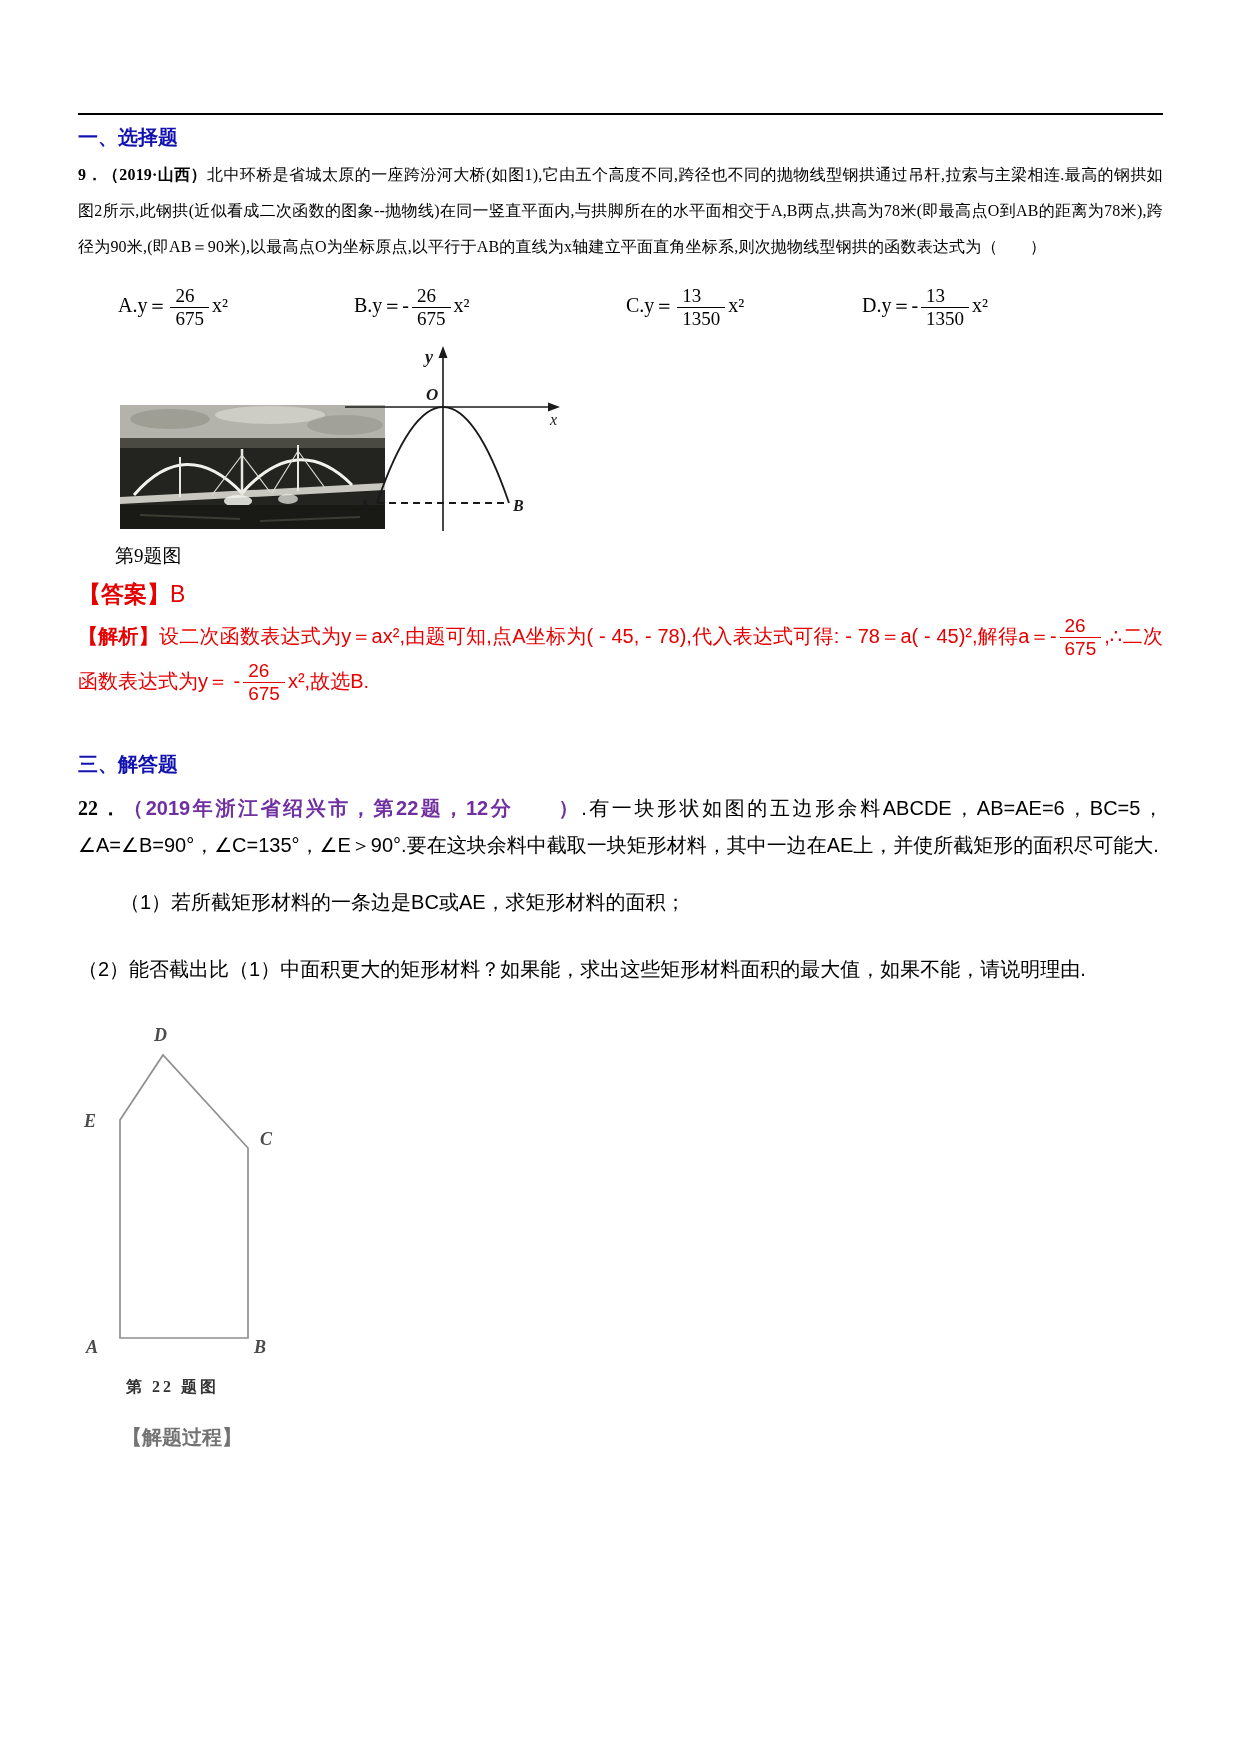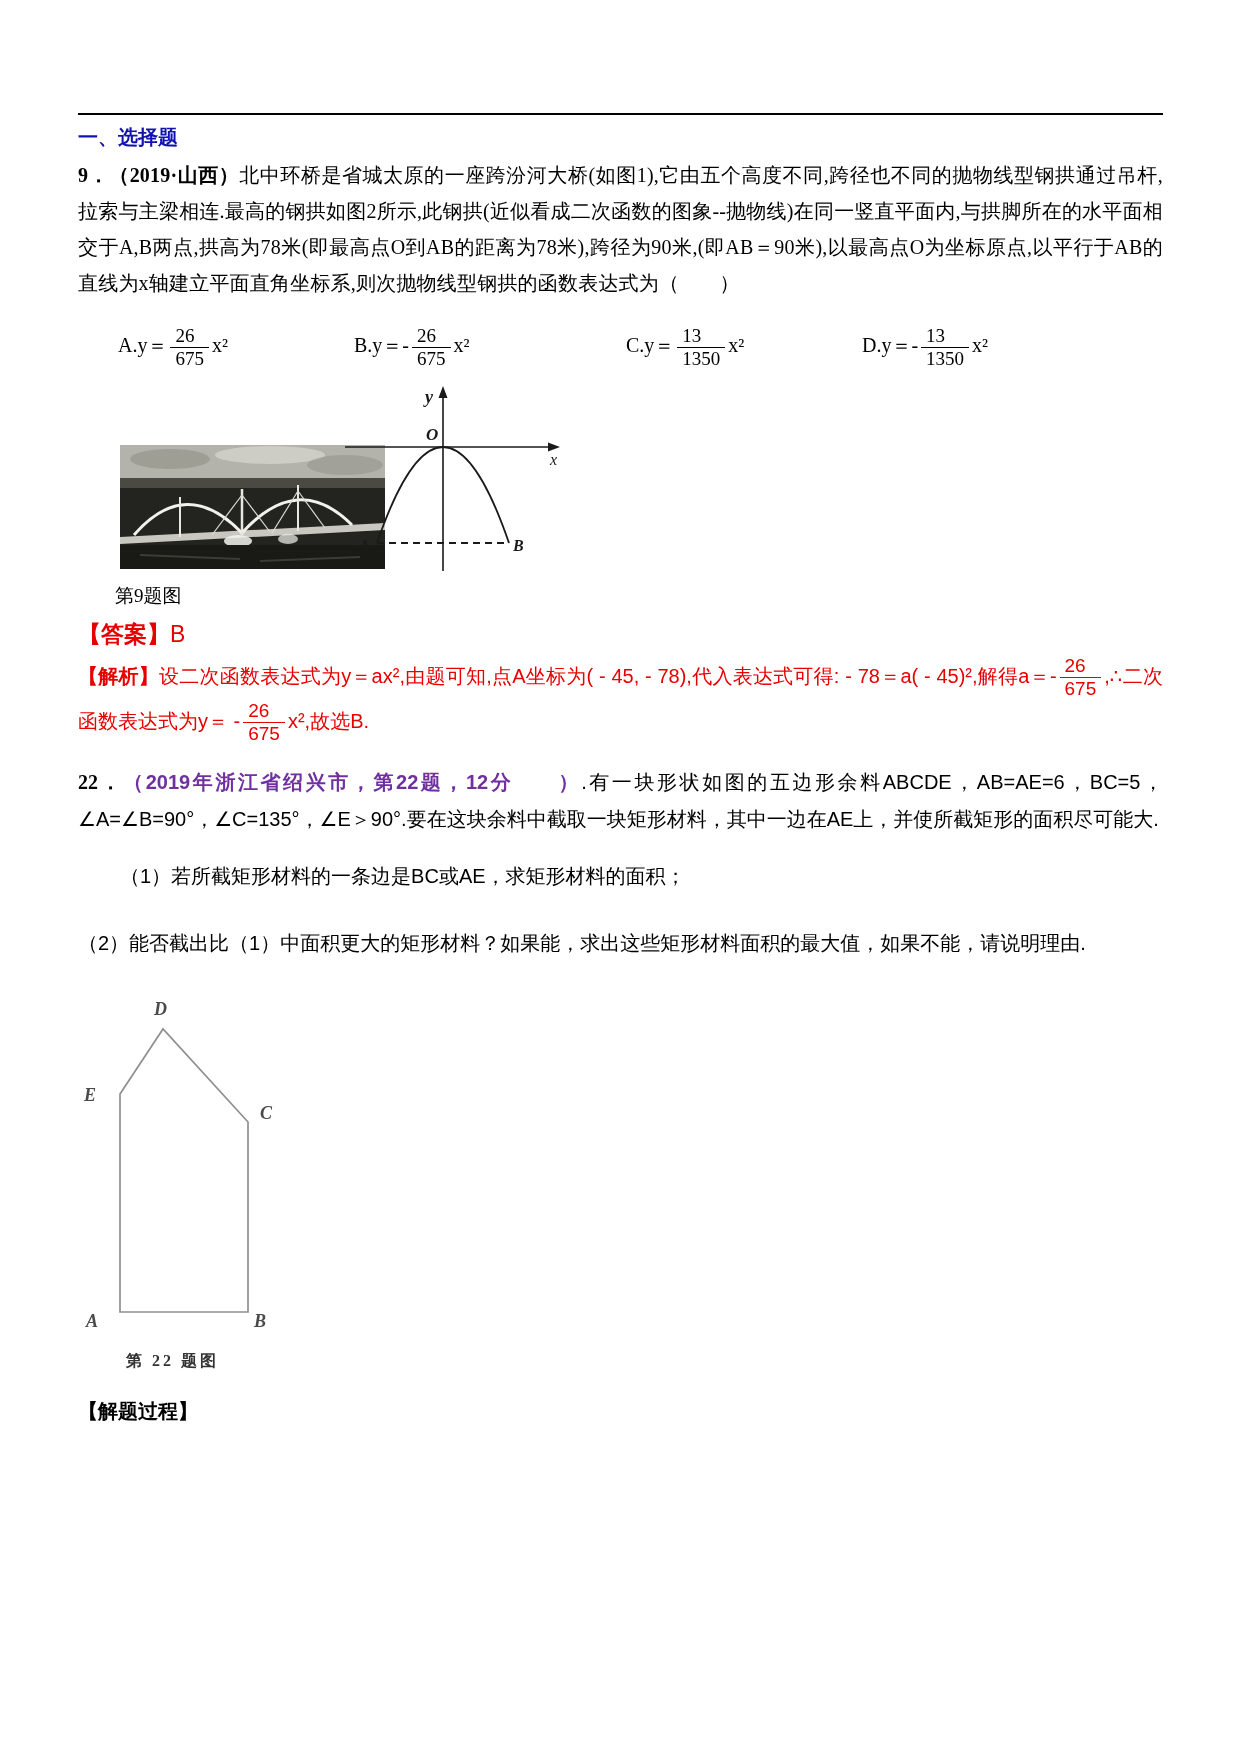--- a/index.html
+++ b/index.html
@@ -13,21 +13,21 @@
   }
   .content{padding:0 78px;}
   .top-rule{margin-top:113px;border-top:2px solid #000;height:0;}
   .sec-header{
     margin-top:8px;
     font-family:"Liberation Sans","DejaVu Sans",sans-serif;
     font-weight:bold;font-size:20px;line-height:28px;
     color:#1212b0;
   }
   .q9-para{
-    margin-top:6px;font-size:20px;line-height:36px;
+    margin-top:6px;font-size:16px;line-height:36px;
     text-align:justify;letter-spacing:0.2px;
   }
   .q9-para .qnum{font-weight:bold;}
   .options-row{position:relative;height:58px;margin-top:2px;font-size:20px;}
   .option{position:absolute;top:4px;white-space:nowrap;}
   .opt-a{left:40px;}
   .opt-b{left:276px;}
   .opt-c{left:548px;}
   .opt-d{left:784px;}
   .frac{display:inline-block;vertical-align:middle;text-align:left;margin:0 3px;font-size:19px;}
@@ -54,22 +54,22 @@
   .q22-para .qnum{font-weight:bold;font-family:"Liberation Serif","DejaVu Serif",serif;}
   .q22-para .src{color:#7030a0;font-weight:bold;}
   .q22-part1{margin-top:6px;font-size:20px;line-height:37px;
     font-family:"Liberation Sans","DejaVu Sans",sans-serif;margin-left:42px;}
   .q22-part2{margin-top:16px;font-size:20px;line-height:56px;text-align:justify;
     font-family:"Liberation Sans","DejaVu Sans",sans-serif;}
   .pent-fig{position:relative;height:348px;margin-top:26px;}
   .pent-fig svg{position:absolute;left:-8px;top:0;}
   .pent-caption{margin-top:6px;margin-left:48px;font-size:16px;letter-spacing:3px;
     color:#333;font-weight:bold;}
-  .process-line{margin-top:24px;font-size:20px;line-height:30px;color:#000000;font-weight:bold;
-    font-family:"Liberation Sans","DejaVu Sans",sans-serif;}
+  .process-line{margin-top:24px;font-size:20px;line-height:30px;color:#737373;font-weight:bold;
+    font-family:"Liberation Sans","DejaVu Sans",sans-serif;margin-left:44px;}
   .axis-label{font-style:italic;font-family:"Liberation Serif","DejaVu Serif",serif;}
 </style>
 </head>
 <body>
 
 <div class="page">
   <div class="content">
 
     <div class="top-rule"></div>
 
@@ -124,20 +124,21 @@
         <text class="axis-label" x="170" y="168" font-size="16" font-weight="bold" fill="#1a1a1a">B</text>
       </svg>
     </div>
 
     <div class="fig-caption">第9题图</div>
 
     <div class="answer-line"><span class="lbl">【答案】</span><span>B</span></div>
 
     <p class="analysis-para"><span class="lbl">【解析】</span><span>设二次函数表达式为y＝ax²,由题可知,点A坐标为( - 45, - 78),代入表达式可得: - 78＝a( - 45)²,解得a＝</span><span>-</span><span class="frac"><span class="num">26</span><span class="den">675</span></span><span>,∴二次函数表达式为y＝ -</span><span class="frac"><span class="num">26</span><span class="den">675</span></span><span>x²,故选B.</span></p>
 
+    <div class="sec-header sec-header-2">三、解答题</div>
 
     <p class="q22-para"><span class="qnum">22．</span><span class="src">（2019年浙江省绍兴市，第22题，12分　　）</span><span>.有一块形状如图的五边形余料ABCDE，AB=AE=6，BC=5，∠A=∠B=90°，∠C=135°，∠E＞90°.要在这块余料中截取一块矩形材料，其中一边在AE上，并使所截矩形的面积尽可能大.</span></p>
 
     <p class="q22-part1">（1）若所截矩形材料的一条边是BC或AE，求矩形材料的面积；</p>
 
     <p class="q22-part2">（2）能否截出比（1）中面积更大的矩形材料？如果能，求出这些矩形材料面积的最大值，如果不能，请说明理由.</p>
 
     <div class="pent-fig">
       <svg viewBox="0 0 240 348" width="240" height="348" xmlns="http://www.w3.org/2000/svg">
         <path d="M50,97 L93,32 L178,125 L178,315 L50,315 Z" stroke="#8f8f8f" stroke-width="1.7" fill="none"></path>

